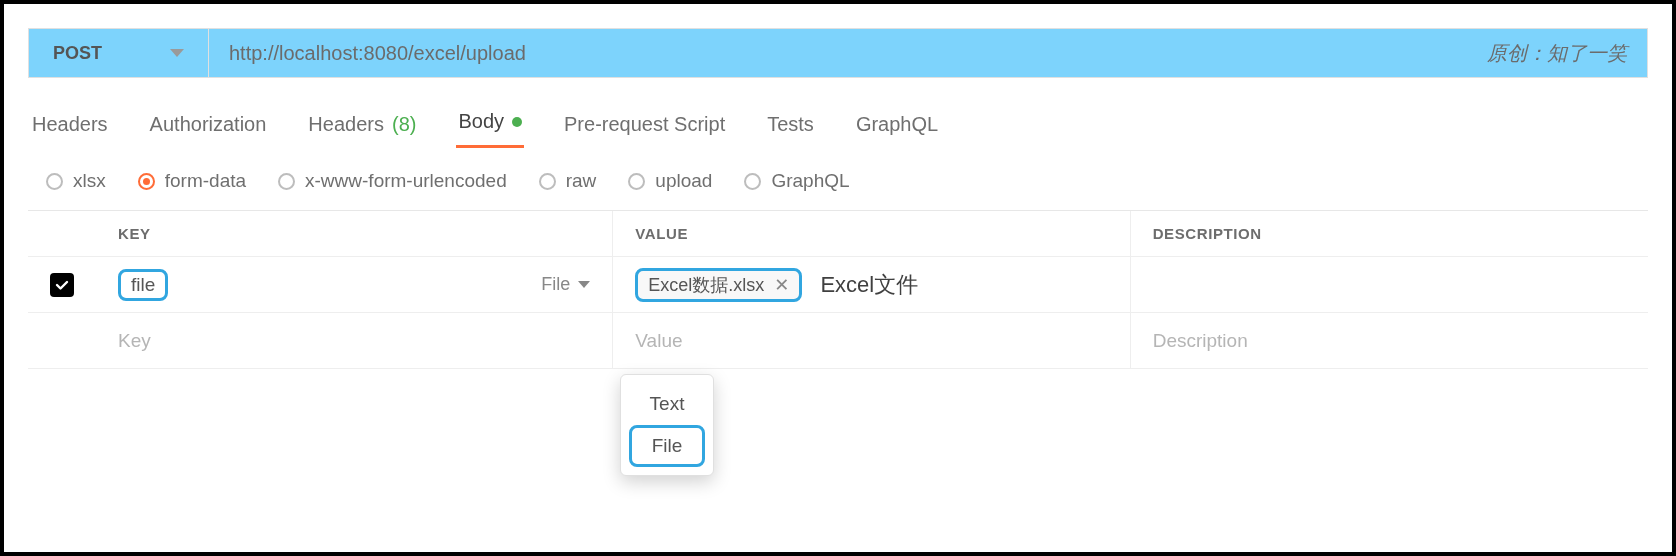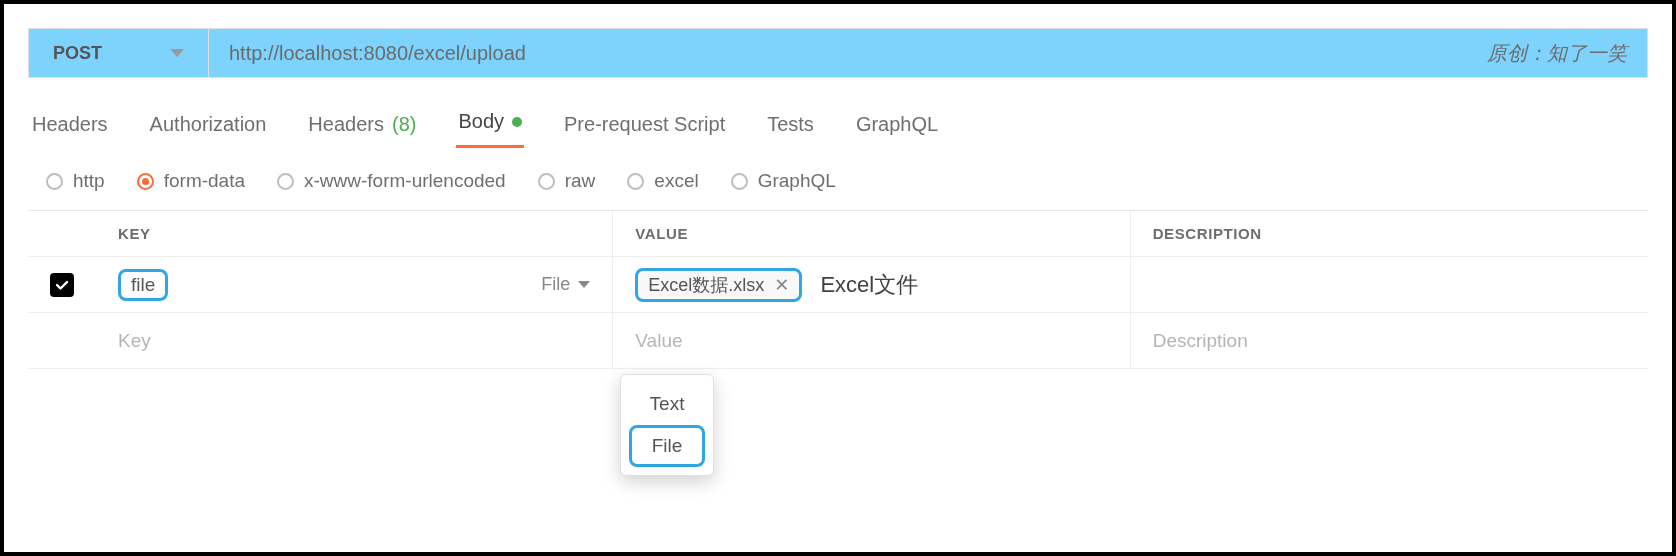--- a/index.html
+++ b/index.html
@@ -98,37 +98,37 @@
         <span>Tests</span>
       </div>
     <div class="tab">
         <span>GraphQL</span>
       </div>
   </div>
 
   <div class="bodytypes">
     <label class="radio">
         <span class="rdot"></span>
-        <span>http</span>
+        <span>xlsx</span>
       </label>
     <label class="radio selected">
         <span class="rdot"></span>
         <span>form-data</span>
       </label>
     <label class="radio">
         <span class="rdot"></span>
         <span>x-www-form-urlencoded</span>
       </label>
     <label class="radio">
         <span class="rdot"></span>
         <span>raw</span>
       </label>
     <label class="radio">
         <span class="rdot"></span>
-        <span>excel</span>
+        <span>upload</span>
       </label>
     <label class="radio">
         <span class="rdot"></span>
         <span>GraphQL</span>
       </label>
   </div>
 
   <div class="table">
     <div class="thead">
       <div class="th"></div>

